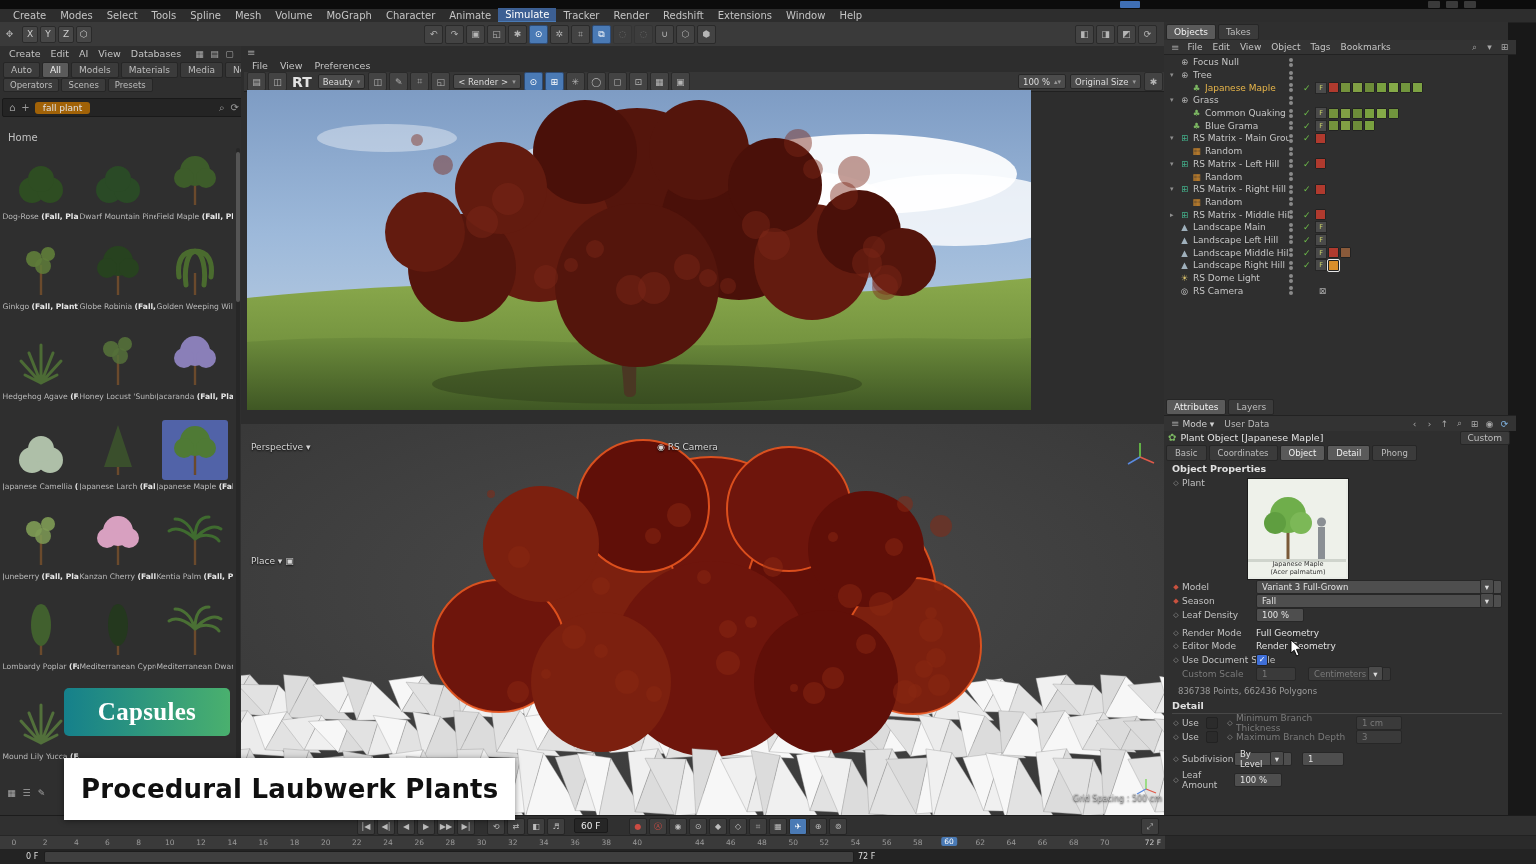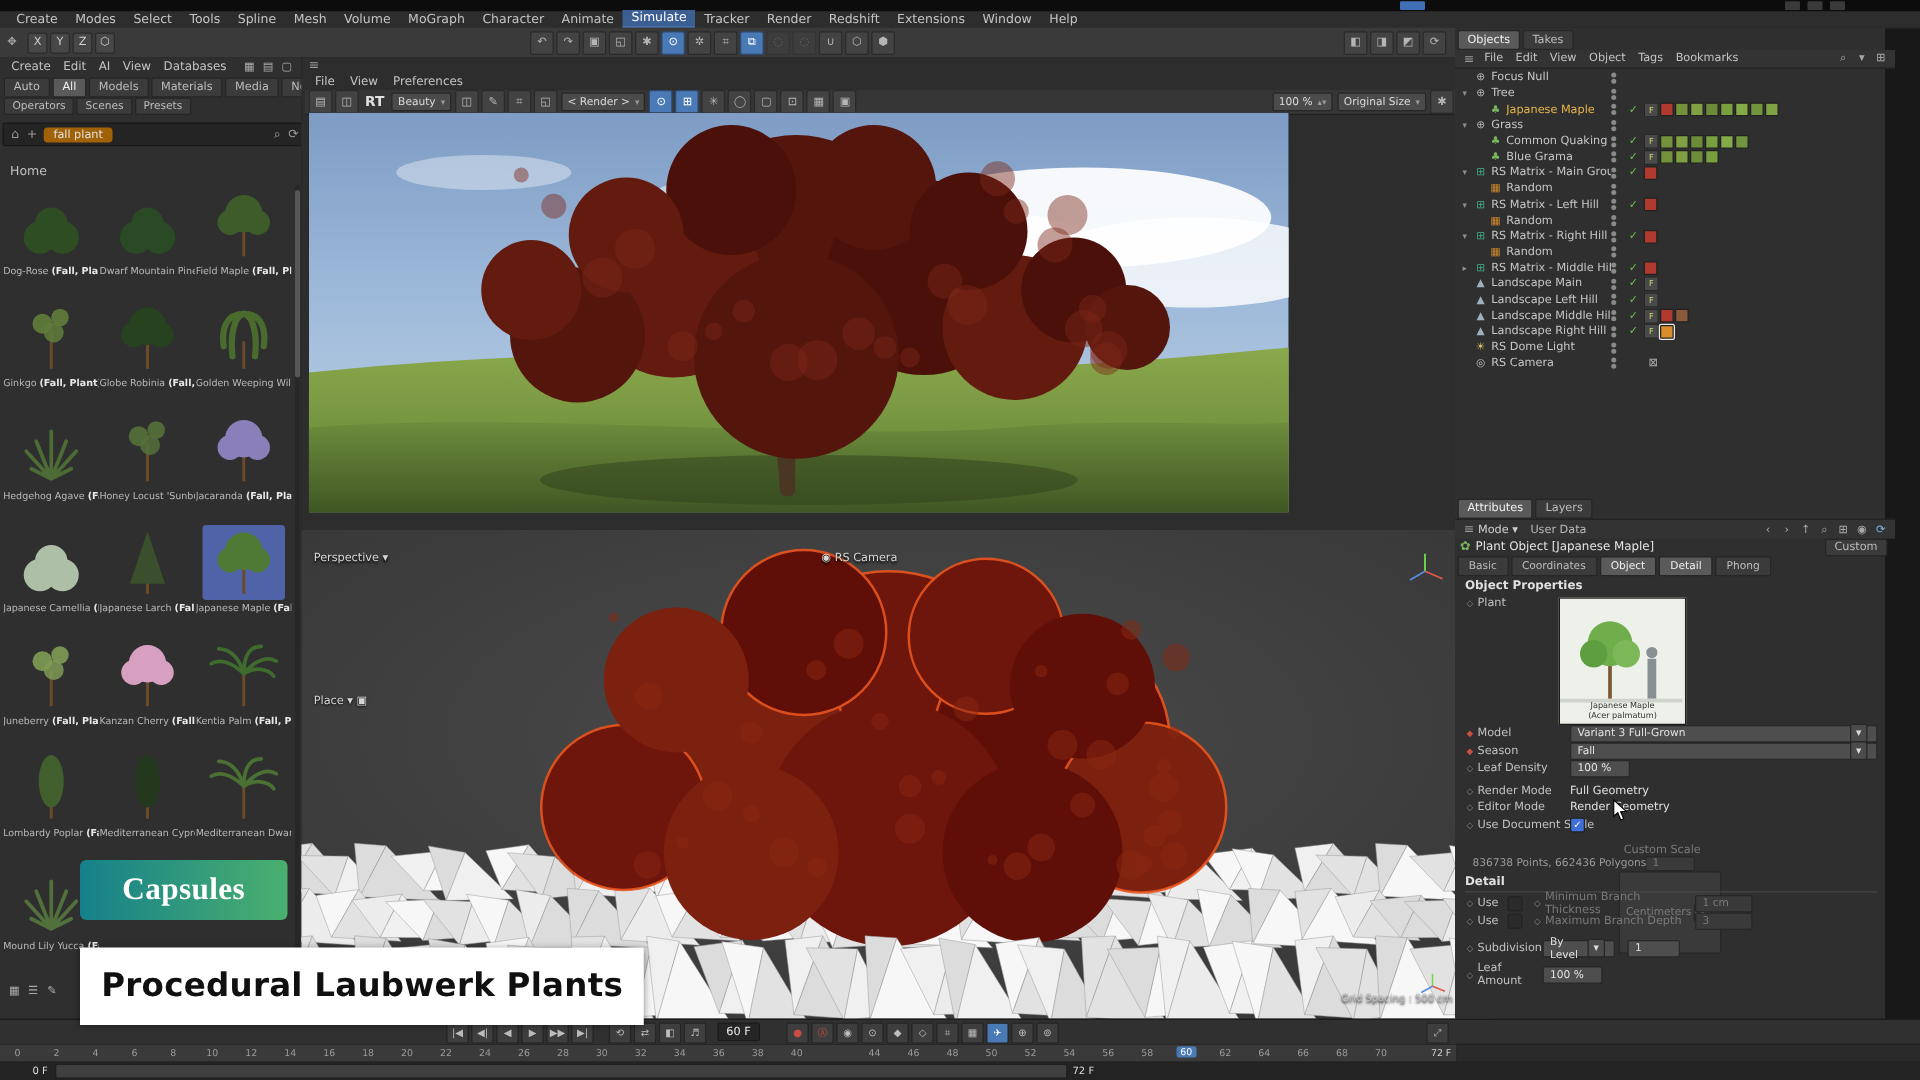--- a/index.html
+++ b/index.html
@@ -49,21 +49,21 @@
   #ab-footer{left:4px;top:740px;height:14px;}
   
   #center{left:241px;top:46px;width:924px;height:769px;background:#2d2d2d;}
   #rv-burger{left:6px;top:1px;color:#9a9a9a;font-size:10px;}
   #rv-menu{left:5px;top:13px;height:12px;}
   #rv-menu .menu-item{font-size:9.5px;padding:0 6px;}
   #rv-toolbar{left:3px;top:26px;width:918px;height:19px;background:#363636;border-bottom:1px solid #202020;display:flex;align-items:center;padding:0 2px;}
   .dd{height:13px;background:#4b4b4b;border:1px solid #272727;border-radius:2px;color:#dcdcdc;font-size:8.5px;
       display:flex;align-items:center;padding:0 4px;margin:0 2px;}
   .dd .car{margin-left:4px;color:#999;font-size:7px;}
-  .rt-label{color:#e2e2e2;font-size:11px;font-weight:bold;margin:0 4px;}
+  .rt-label{color:#e2e2e2;font-size:14px;font-weight:bold;margin:0 4px;}
   #rv-canvas{left:6px;top:44px;width:784px;height:320px;background:#000;}
   #rv-progress{left:0;top:364px;width:924px;height:14px;background:#303030;border-top:1px solid #1e1e1e;border-bottom:1px solid #1e1e1e;}
   #rv-progress span{font-size:8.5px;color:#b0b0b0;}
   #viewport{left:0;top:378px;width:924px;height:391px;overflow:hidden;}
   .vp-label{position:absolute;font-size:9px;color:#d6d6d6;text-shadow:0 1px 2px #000;}
   
   #tool-strip{left:1165px;top:46px;width:27px;height:769px;background:#343434;border-left:1px solid #1c1c1c;border-right:1px solid #1c1c1c;
     display:flex;flex-direction:column;align-items:center;padding-top:6px;}
   #tool-strip .icon-btn{width:19px;height:18px;margin:2px 0;background:#3d3d3d;}
   
@@ -1127,27 +1127,27 @@
     <div class="arow" style="top:617px;">
       <span class="abullet">◇</span>
       <span class="alabel">Editor Mode</span>
       <span style="color:#e0e0e0;"><span>Render Geometry</span></span>
     </div>
     <div class="arow" style="top:631px;">
       <span class="abullet">◇</span>
       <span class="alabel">Use Document Scale</span>
       <span class="cbx checked">✓</span>
     </div>
-    <div class="arow" style="top:645px;flex-direction:column;">
+    <div class="arow" style="top:645px;">
       <span class="abullet" style="visibility:hidden;">◇</span>
       <span class="alabel muted">Custom Scale</span>
       <div class="afield disabled" style="width:28px;">
           <span>1</span>
         </div>
-      <div class="abar disabled" style="flex:0 0 64px;margin-left:0;">
+      <div class="abar disabled" style="flex:0 0 64px;margin-left:12px;">
           <span>Centimeters</span>
           <span class="spacer"></span>
           <span class="dd car">▾</span>
         </div>
     </div>
     <div class="abs" style="left:14px;top:664px;font-size:8.5px;color:#9a9a9a;">836738 Points, 662436 Polygons</div>
     <div class="abs sec-head" style="left:8px;top:678px;width:330px;border-bottom:1px solid #474747;padding-bottom:2px;">Detail</div>
 
     <div class="arow" style="top:694px;">
       <span class="abullet">◇</span>

